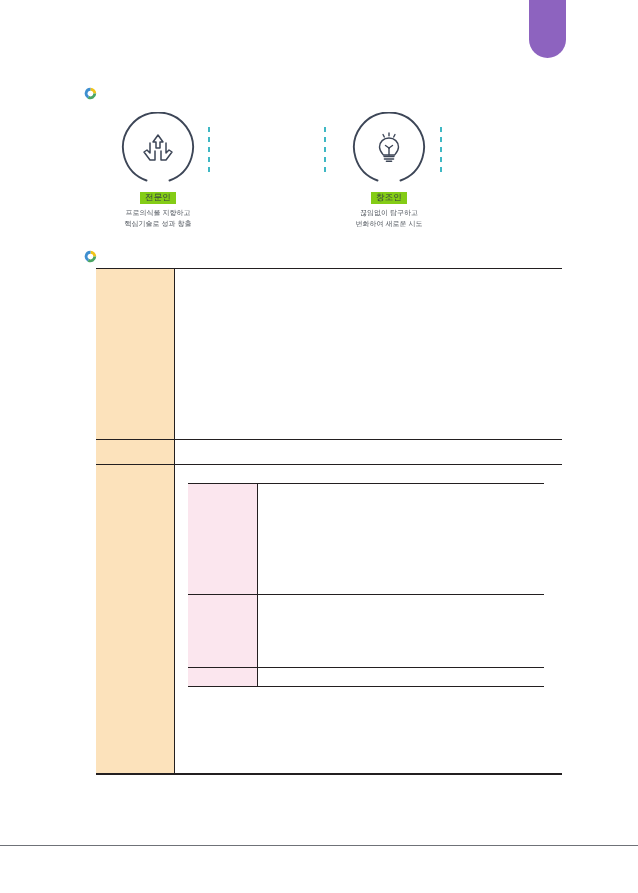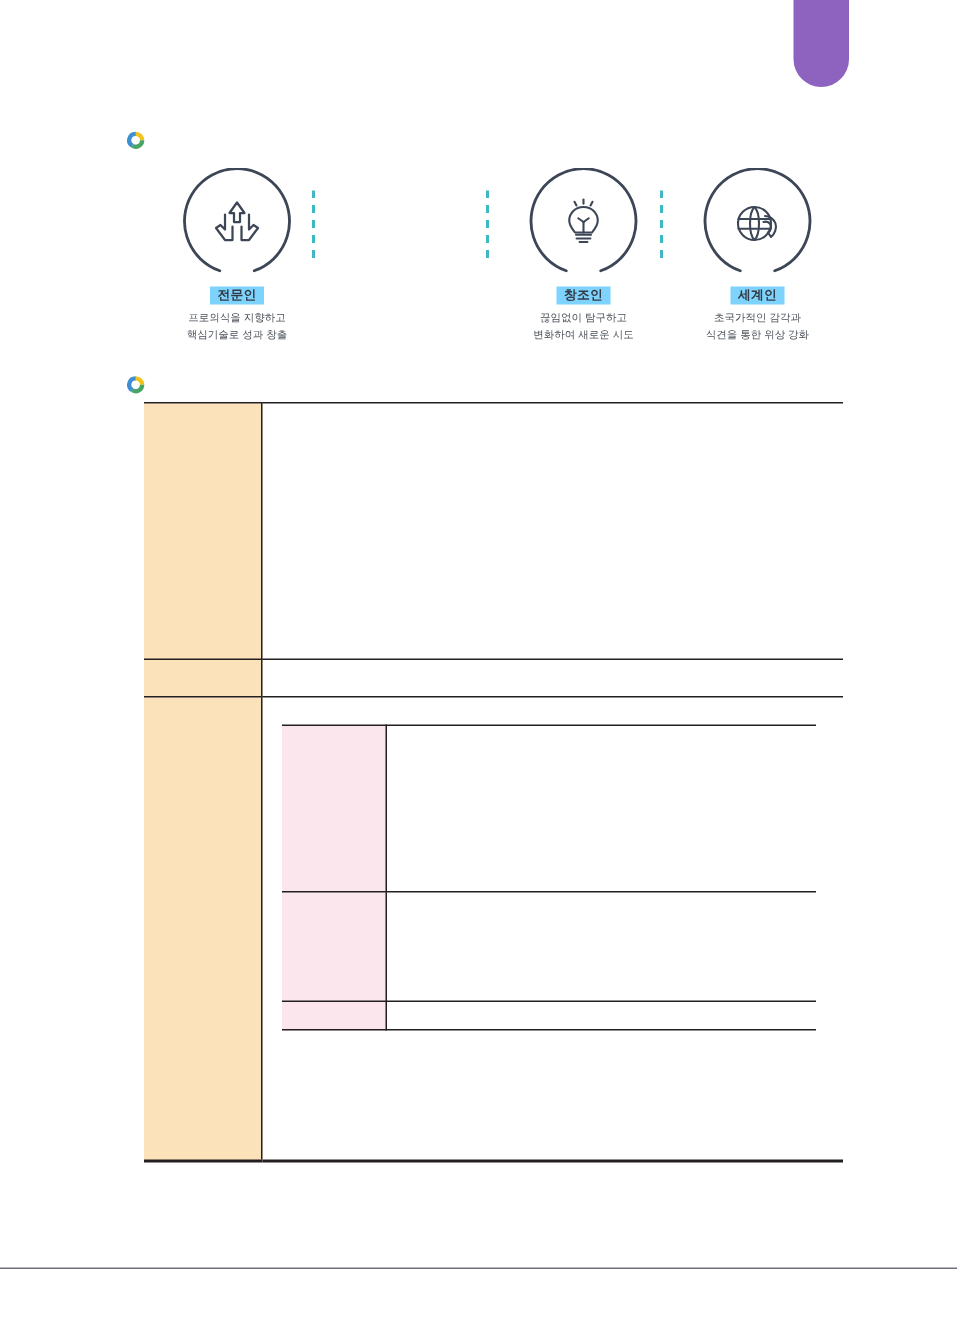--- a/index.html
+++ b/index.html
@@ -67,25 +67,25 @@
     position: absolute;
     left: 50%;
     top: 50%;
     transform: translate(-50%, -50%);
     width: 40px;
     height: 40px;
   }
   .value-title {
     margin-top: -9px;
     font-size: 8.5px;
-    font-weight: bold;
+    font-weight: normal;
     color: #333a45;
     letter-spacing: 0.2px;
     position: relative;
-    background: #7dd3fc;
+    background: #84cc16;
     display: inline-block;
     padding: 0 5px;
   }
   .value-desc {
     margin-top: 4px;
     font-size: 7px;
     line-height: 1.55;
     color: #4a5058;
   }
 
@@ -217,42 +217,20 @@
         </g>
       </svg>
     </div>
     <div class="value-title">창조인</div>
     <div class="value-desc">
       <div>끊임없이 탐구하고</div>
       <div>변화하여 새로운 시도</div>
     </div>
   </div>
 
-  <div class="value-item v4">
-    <div class="circle-wrap">
-      <svg class="ring" width="74" height="74" viewBox="0 0 74 74">
-        <path d="M25.5 68.5 A35 35 0 1 1 48.5 68.5" fill="none" stroke="#3d4657" stroke-width="1.9" stroke-linecap="round"></path>
-      </svg>
-      <svg class="circle-icon" viewBox="0 0 40 40">
-        <g fill="none" stroke="#3d4657" stroke-width="1.4" stroke-linecap="round" stroke-linejoin="round">
-          <circle cx="18" cy="20" r="11"></circle>
-          <path d="M18 9 C14 13 14 27 18 31"></path>
-          <path d="M18 9 C22 13 22 27 18 31"></path>
-          <path d="M7.3 17 L28.7 17"></path>
-          <path d="M7.3 23.5 L28.7 23.5"></path>
-          <path d="M25 15 C28 15 31 17 32 20 C33 23 31.5 27 29 29 L27 26 C29 25 29.5 22 28.5 20.5 C27.5 19 25.5 18.5 24 19"></path>
-        </g>
-      </svg>
-    </div>
-    <div class="value-title">세계인</div>
-    <div class="value-desc">
-      <div>초국가적인 감각과</div>
-      <div>식견을 통한 위상 강화</div>
-    </div>
-  </div>
 </div>
 
 <div class="divider d1"></div>
 <div class="divider d2"></div>
 <div class="divider d3"></div>
 
 <div class="bullet bullet-2">
   <svg width="13" height="13" viewBox="0 0 13 13">
     <path d="M6.5 0.8 A5.7 5.7 0 0 1 12.2 6.5 L9.3 6.5 A2.8 2.8 0 0 0 6.5 3.7 Z" fill="#f0c419"></path>
     <path d="M12.2 6.5 A5.7 5.7 0 0 1 3.5 11.4 L5.1 9.0 A2.8 2.8 0 0 0 9.3 6.5 Z" fill="#4aa564"></path>

